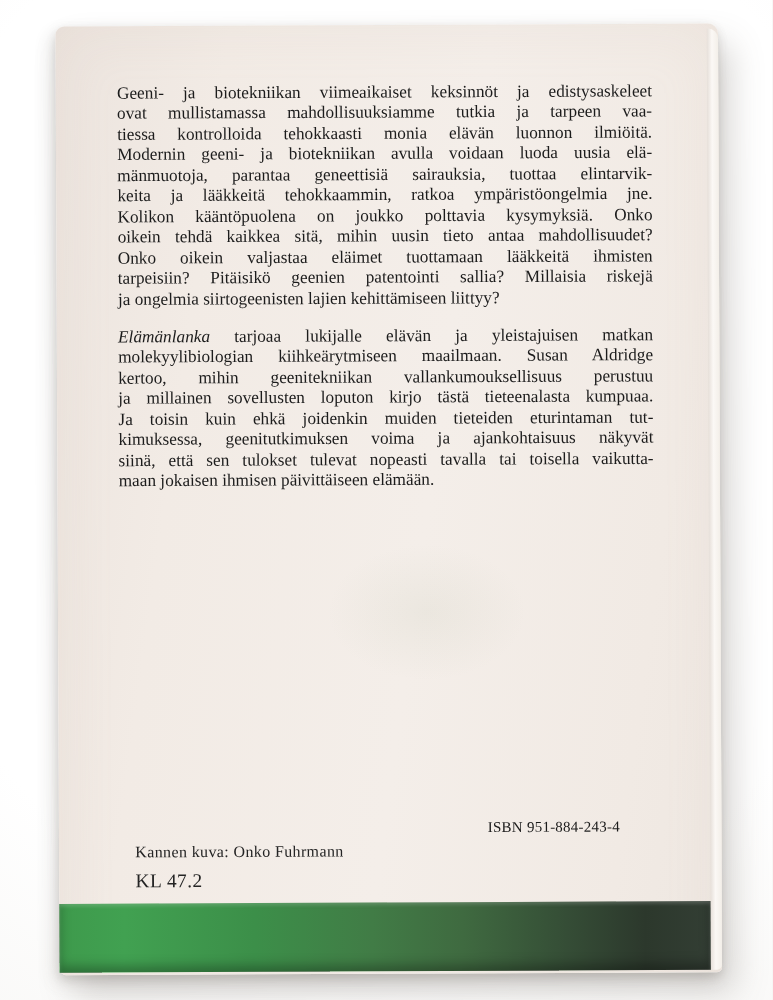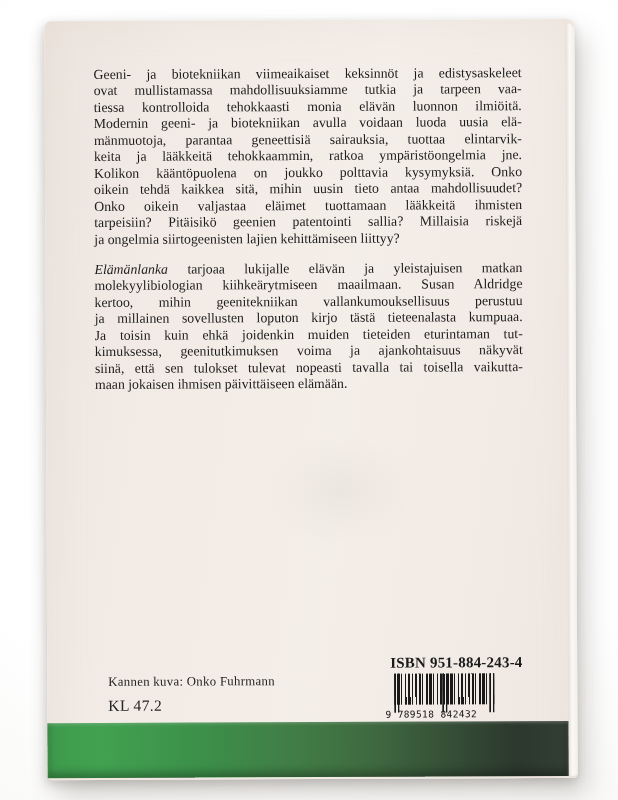--- a/index.html
+++ b/index.html
@@ -40,21 +40,21 @@
     font-size: 13.8px; line-height: 16.45px; color: #1c1c1c;
   }
   .jline { text-align: justify; text-align-last: justify; white-space: nowrap; }
   .jline.last { text-align-last: left; }
   .para2 { margin-top: 14px; }
   .para2 .lead-line i { font-style: italic; }
   .credits { position: absolute; left: 61px; top: 654px; color: #242424; }
   .credit-line { font-size: 12.8px; letter-spacing: 0.3px; }
   .kl-line { font-size: 15.5px; margin-top: 7px; letter-spacing: 0.4px; }
   .isbn-area { position: absolute; left: 338px; top: 635px; color: #1a1a1a; }
-  .isbn-label { font-weight: bold; font-size: 15px; letter-spacing: 0.2px; margin-left: 5px; white-space: nowrap; }
+  .isbn-label { font-weight: normal; font-size: 12px; letter-spacing: 0.2px; margin-left: 5px; white-space: nowrap; }
   .barcode { position: relative; width: 112px; height: 46px; margin-top: 2px; }
   .bc-bars {
     position: absolute; left: 9px; right: 3px; top: 0; height: 31px;
     background: repeating-linear-gradient(90deg,
       #191919 0 1.6px, transparent 1.6px 3.1px,
       #191919 3.1px 5.6px, transparent 5.6px 6.8px,
       #191919 6.8px 7.9px, transparent 7.9px 10.6px);
   }
   .bc-guard {
     position: absolute; top: 0; height: 39px; width: 5.2px;
@@ -104,24 +104,17 @@
       </div>
     </div>
 
     <div class="credits">
       <div class="credit-line">Kannen kuva: Onko Fuhrmann</div>
       <div class="kl-line">KL 47.2</div>
     </div>
 
     <div class="isbn-area">
       <div class="isbn-label">ISBN 951-884-243-4</div>
-      <div class="barcode">
-        <div class="bc-bars"></div>
-        <div class="bc-guard g-left"></div>
-        <div class="bc-guard g-mid"></div>
-        <div class="bc-guard g-right"></div>
-        <div class="bc-digits">9 789518 842432</div>
-      </div>
     </div>
 
     <div class="green-band"></div>
   </div>
 </div>
 
 </body></html>

